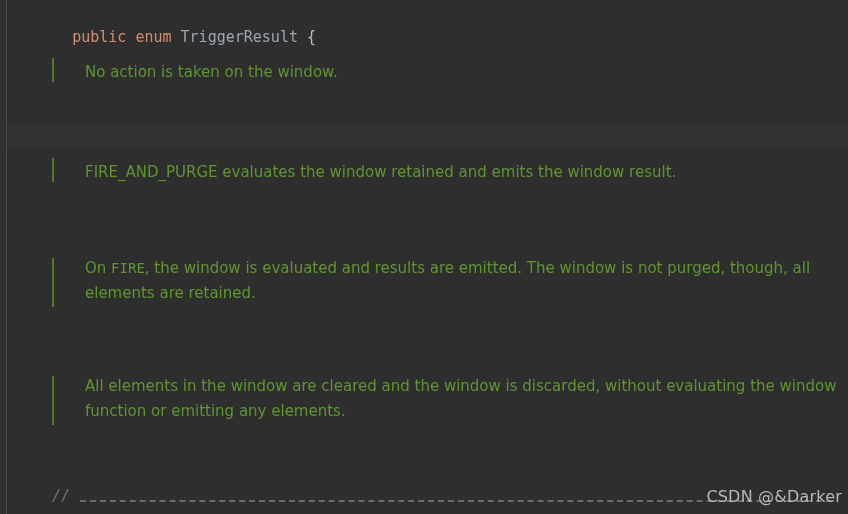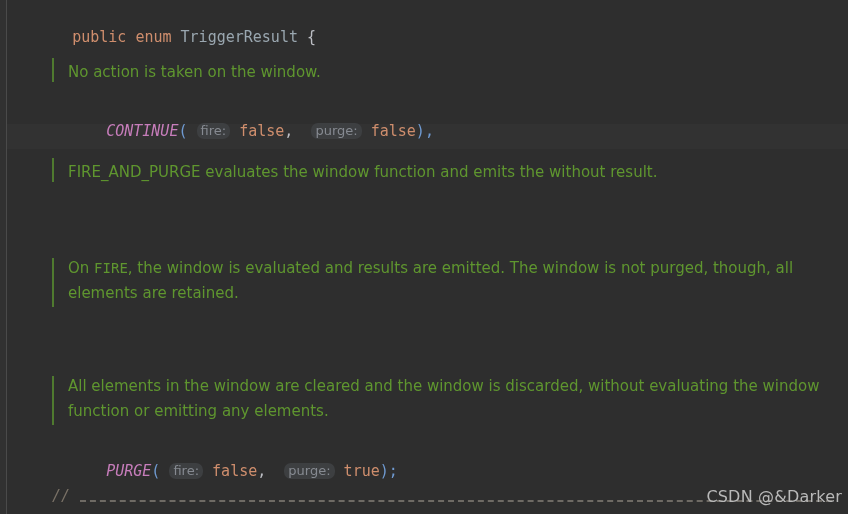--- a/index.html
+++ b/index.html
@@ -89,20 +89,21 @@
   }
 
   
   .doc {
     position: absolute;
     font-family: "DejaVu Sans", sans-serif;
     font-size: 15px;
     line-height: 25px;
     color: #5f962f;
     white-space: pre;
+    margin-left: 17px;
   }
   .doc-bar {
     position: absolute;
     width: 2px;
     background: #4f7a2f;
   }
   .doc .mono {
     font-family: "DejaVu Sans Mono", monospace;
     font-size: 14px;
   }
@@ -147,40 +148,34 @@
 
   <div class="code">
 
     <div class="line" style="top:0px;left:18px;">
       <span class="kw">public</span><span class="punct"> </span><span class="kw">enum</span><span class="punct"> </span><span class="type">TriggerResult</span><span class="punct"> </span><span class="brace">{</span>
     </div>
 
     <div class="doc-bar" style="left:52px;top:58px;height:24px;"></div>
     <div class="doc" style="left:68px;top:60px;">No action is taken on the window.</div>
 
-    <div class="line" style="top:94px;left:52px;">
-      <span class="enumc">CONTINUE</span><span class="paren">(</span><span class="punct"> </span><span class="hint">fire:</span><span class="punct"> </span><span class="bool">false</span><span class="comma">,</span><span class="punct">  </span><span class="hint">purge:</span><span class="punct"> </span><span class="bool">false</span><span class="paren">),</span>
-    </div>
 
     <div class="doc-bar" style="left:52px;top:158px;height:24px;"></div>
-    <div class="doc" style="left:68px;top:160px;">FIRE_AND_PURGE evaluates the window function and emits the without result.</div>
+    <div class="doc" style="left:68px;top:160px;">FIRE_AND_PURGE evaluates the window retained and emits the window result.</div>
 
 
     <div class="doc-bar" style="left:52px;top:258px;height:49px;"></div>
     <div class="doc" style="left:68px;top:256px;"><span>On </span><span class="mono">FIRE</span><span>, the window is evaluated and results are emitted. The window is not purged, though, all</span></div>
     <div class="doc" style="left:68px;top:281px;text-align:right;">elements are retained.</div>
 
 
     <div class="doc-bar" style="left:52px;top:376px;height:49px;"></div>
     <div class="doc" style="left:68px;top:399px;">function or emitting any elements.</div>
     <div class="doc" style="left:68px;top:374px;">All elements in the window are cleared and the window is discarded, without evaluating the window</div>
 
-    <div class="line" style="top:434px;left:52px;">
-      <span class="enumc">PURGE</span><span class="paren">(</span><span class="punct"> </span><span class="hint">fire:</span><span class="punct"> </span><span class="bool">false</span><span class="comma">,</span><span class="punct">  </span><span class="hint">purge:</span><span class="punct"> </span><span class="bool">true</span><span class="paren">);</span>
-    </div>
 
     <div class="linecomment" style="left:52px;top:484px;">//</div>
     <div class="dashline" style="left:80px;top:500px;width:752px;"></div>
 
   </div>
 
   <div class="watermark">CSDN @&amp;Darker</div>
 
 </div>
 

